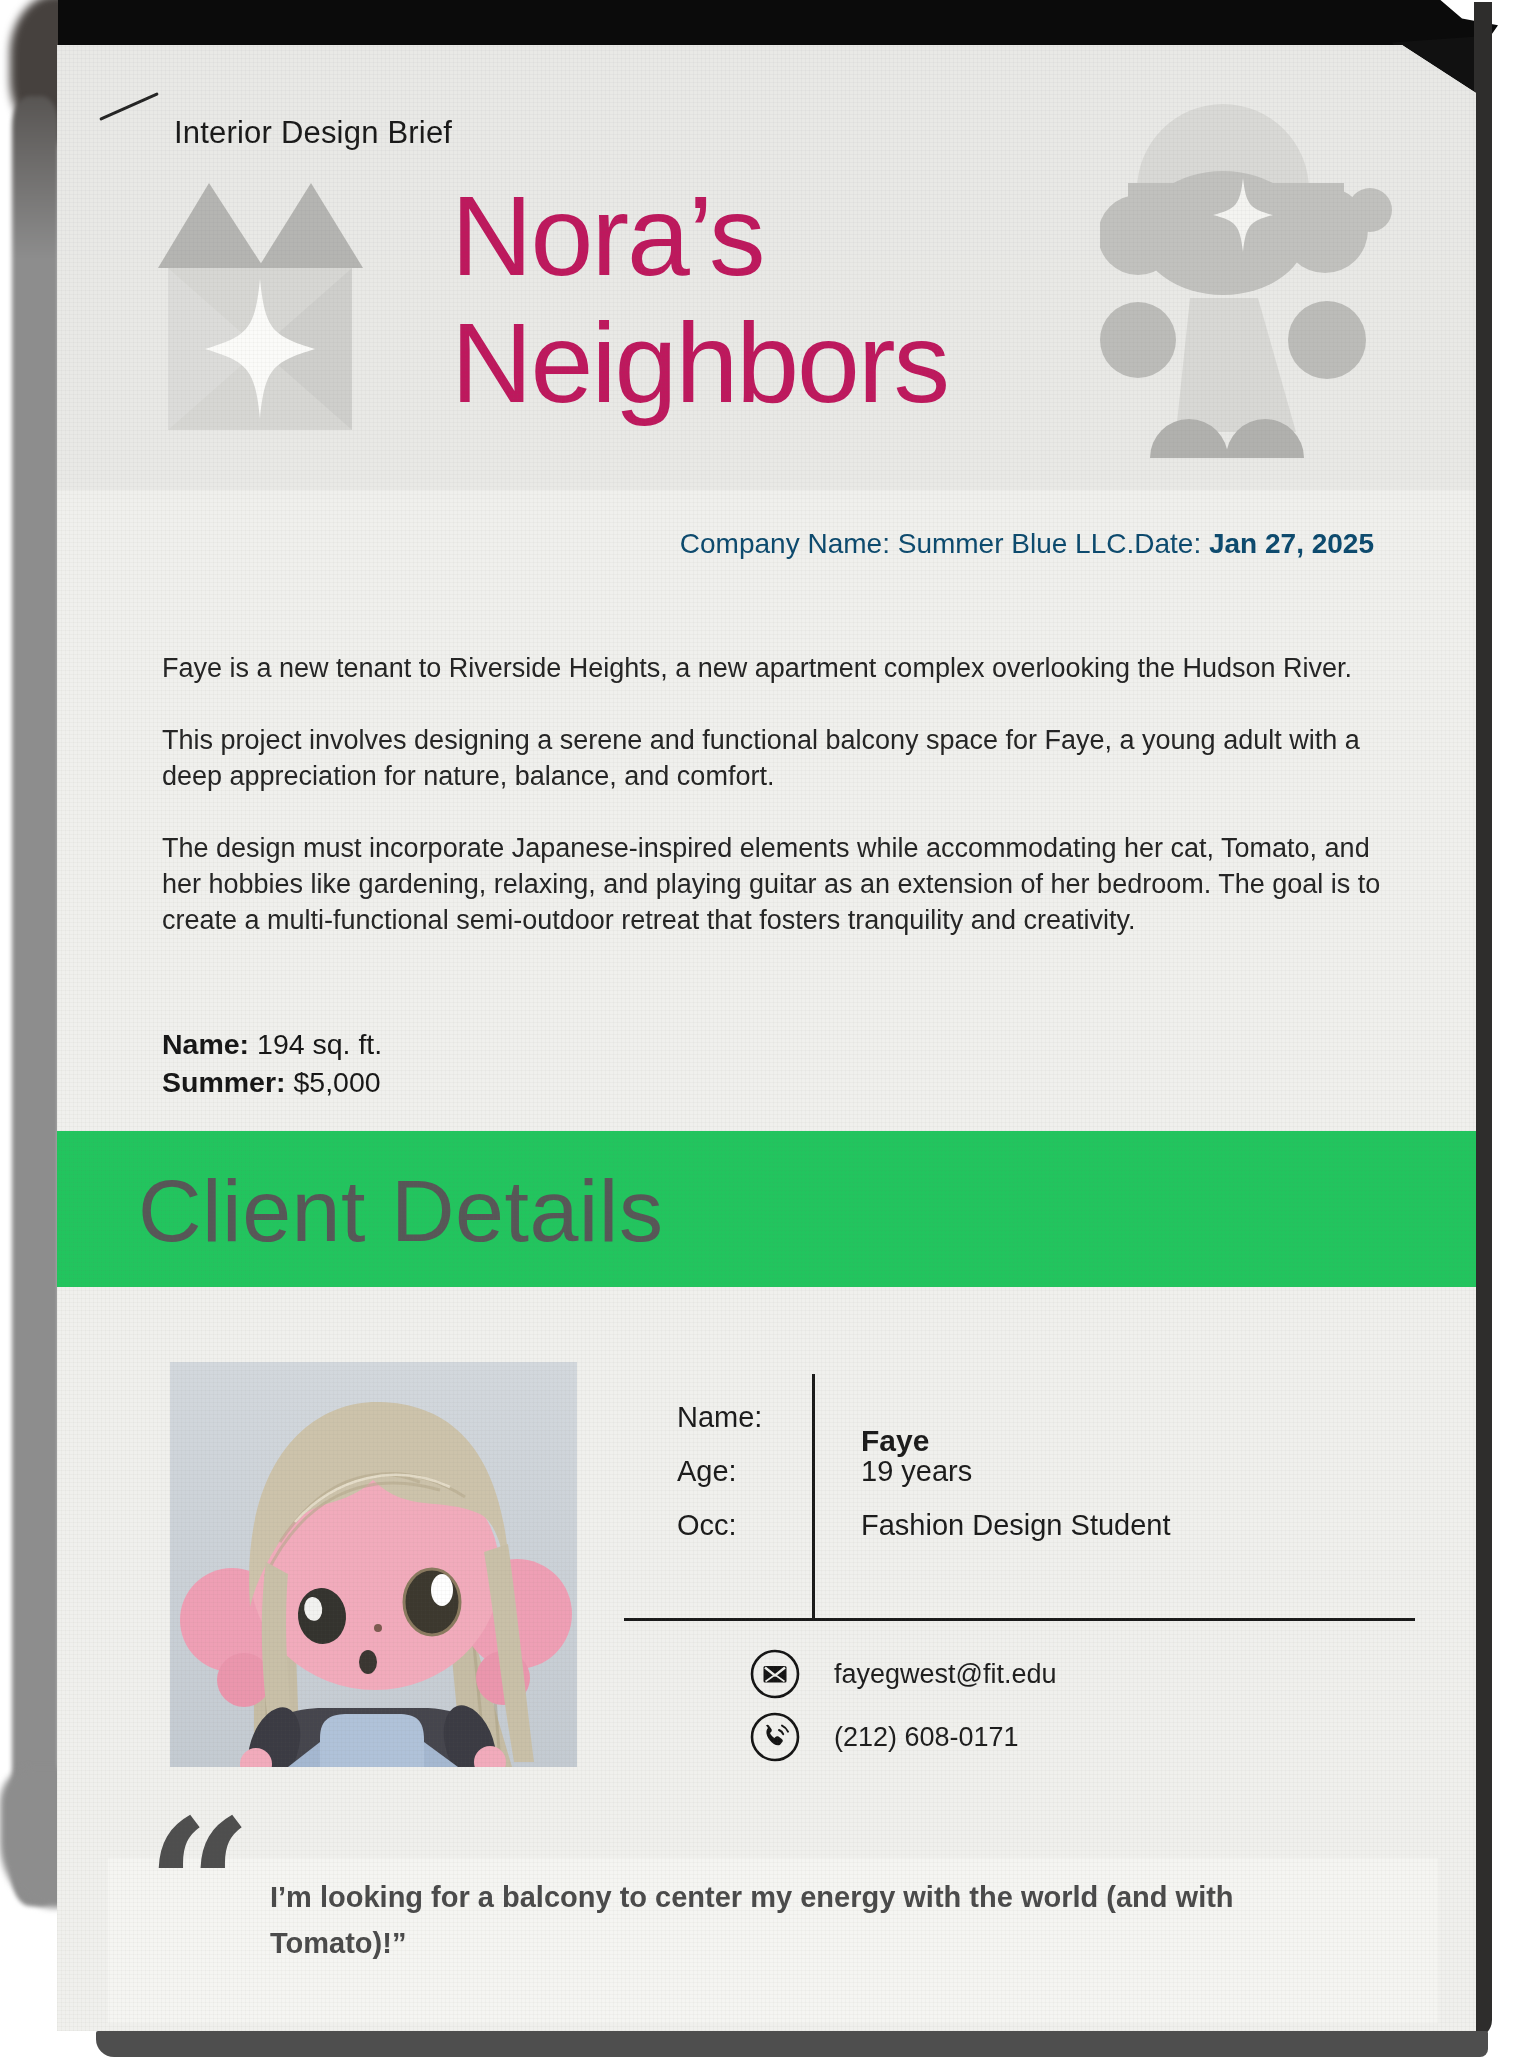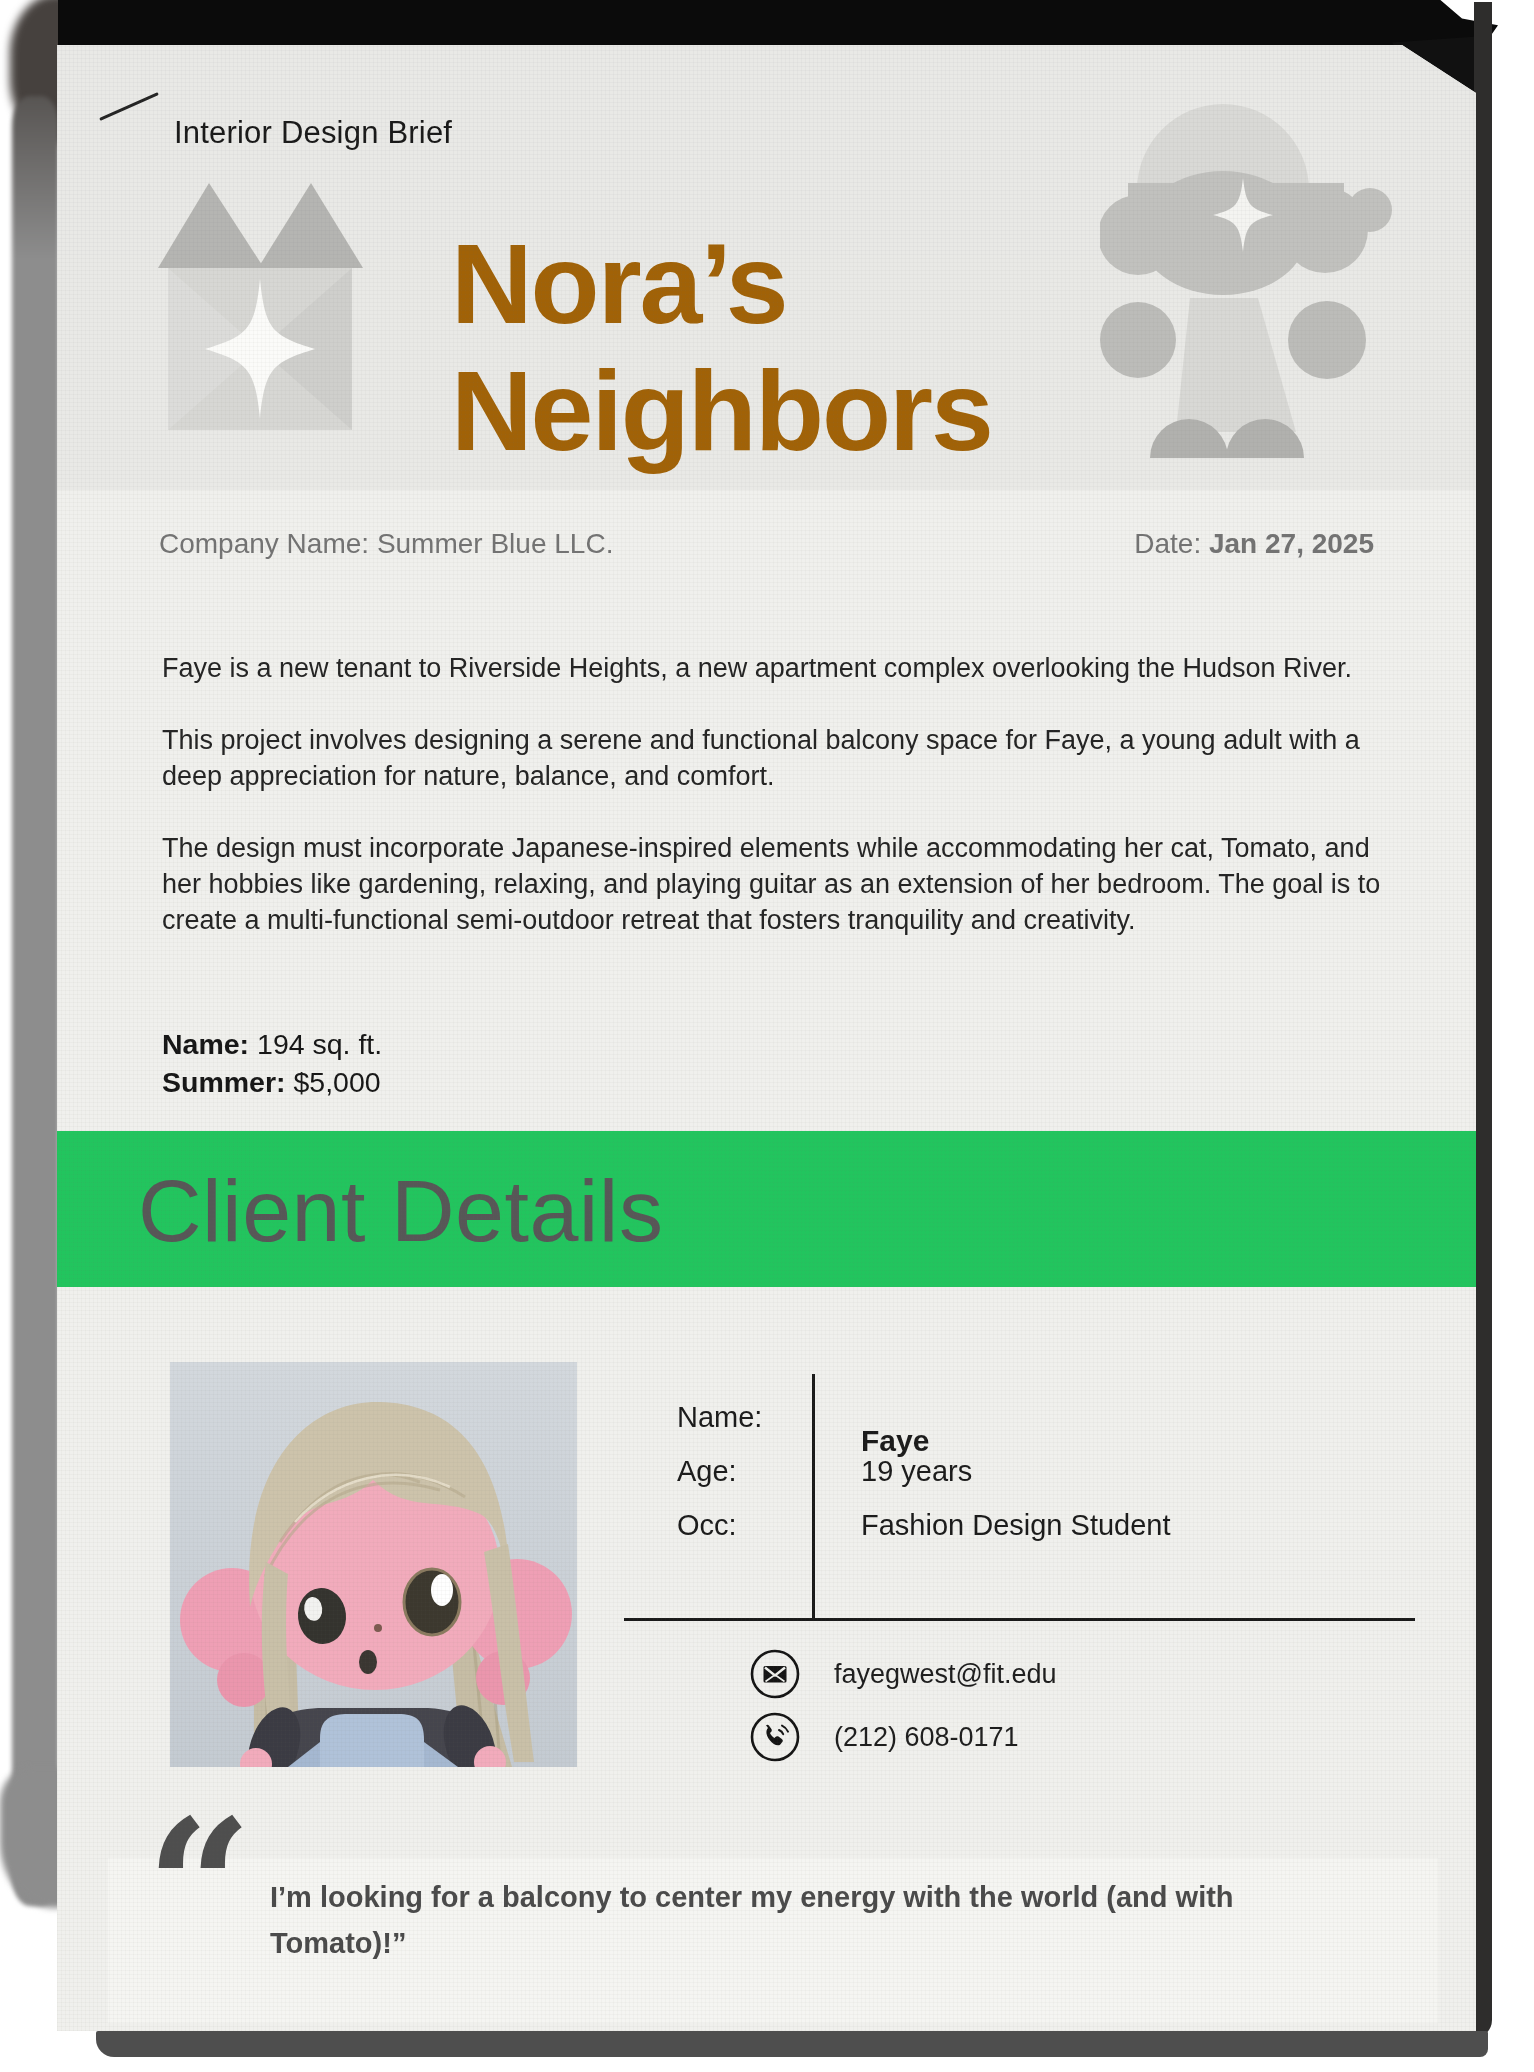--- a/index.html
+++ b/index.html
@@ -36,27 +36,27 @@
   .paper .texture{left:0;top:0;right:0;bottom:0;pointer-events:none;
     background-image:
       repeating-linear-gradient(90deg, rgba(110,110,100,0.05) 0 1px, transparent 1px 4px),
       repeating-linear-gradient(0deg, rgba(110,110,100,0.05) 0 1px, transparent 1px 4px);
     opacity:.8;}
 
   .header-band{left:0;top:0;width:1419px;height:445px;background:#e9e9e6;}
   .pen-mark{left:40px;top:60px;width:64px;height:3px;background:#242424;border-radius:2px;
     transform:rotate(-24deg);}
   .brief-label{left:117px;top:70px;font-size:31px;color:#191919;letter-spacing:.2px;}
-  .page-title{left:394px;top:128px;font-size:113px;line-height:127px;font-weight:700;
-    color:#a16207;letter-spacing:-2px;margin-top:48px;}
+  .page-title{left:394px;top:128px;font-size:113px;line-height:127px;font-weight:400;
+    color:#be185d;letter-spacing:-2px;}
   .logo{left:101px;top:138px;}
   .figure{left:1043px;top:57px;}
 
-  .company-row{left:102px;top:483px;width:1215px;display:flex;justify-content:space-between;
-    font-size:28px;color:#737373;}
+  .company-row{left:102px;top:483px;width:1215px;display:flex;justify-content:flex-end;
+    font-size:28px;color:#0c4a6e;}
   .company-row b{font-weight:700;}
 
   .paragraphs{left:105px;top:605px;width:1250px;font-size:27px;line-height:36px;color:#242424;}
   .paragraphs p{margin:0 0 36px 0;}
 
   .specs{left:105px;top:980px;font-size:28.5px;line-height:38px;color:#161616;}
   .specs b{font-weight:700;}
 
   .client-band{left:0;top:1086px;width:1419px;height:156px;background:#22c55e;}
   .client-title{left:81px;top:0;height:156px;line-height:160px;font-size:88px;font-weight:500;

